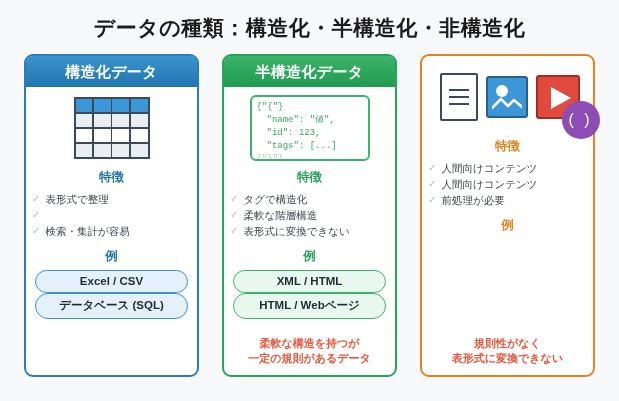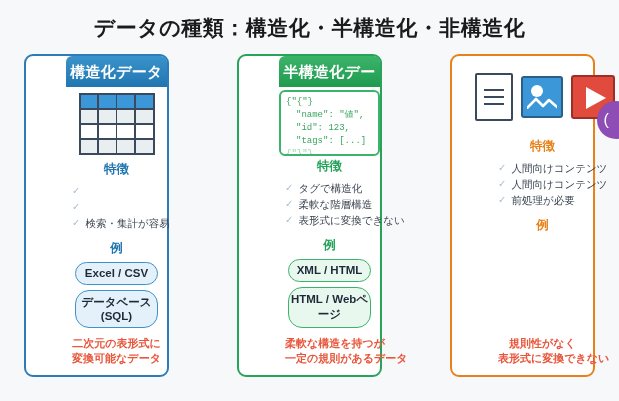--- a/index.html
+++ b/index.html
@@ -33,31 +33,30 @@
     position: absolute;
     top: 54px;
     left: 0;
     width: 619px;
     display: flex;
     justify-content: space-between;
     padding: 0 24px;
     box-sizing: border-box;
   }
   .card {
-    width: 145px;
+    width: 175px;
     border-radius: 9px;
     background: #ffffff;
     border: 2px solid #2b7cb8;
     box-sizing: border-box;
     overflow: visible;
     position: relative;
     display: flex;
     flex-direction: column;
     height: 323px;
-    padding-left: 40px;
   }
   .card.blue   { border-color: #2b7cb8; }
   .card.green  { border-color: #27a35a; }
   .card.orange { border-color: #e8811a; }
 
   .card-header {
     height: 31px;
     line-height: 31px;
     text-align: center;
     color: #ffffff;
@@ -224,21 +223,20 @@
     font-size: 10px;
     line-height: 16px;
   }
   .green .check  { color: #a9bdd0; }
   .orange .check { color: #a9bdd0; }
 
   .examples {
     padding: 0 9px;
     display: flex;
     flex-direction: column;
-    gap: 5px;
     margin-bottom: 8px;
   }
   .pill {
     border-radius: 14px;
     text-align: center;
     font-size: 11.5px;
     font-weight: bold;
     padding: 4px 0 5px 0;
     box-sizing: border-box;
   }
@@ -294,40 +292,37 @@
             <div class="alt"></div>
             <div class="alt"></div>
         </div>
       </div>
 
       <div class="body-wrap">
         <div class="section-title">特徴</div>
         <ul class="feature-list">
           <li>
               <span class="check">✓</span>
+              <span>表形式で整理</span>
             </li>
           <li>
               <span class="check">✓</span>
             </li>
           <li>
               <span class="check">✓</span>
               <span>検索・集計が容易</span>
             </li>
         </ul>
 
         <div class="section-title">例</div>
         <div class="examples">
           <div class="pill">Excel / CSV</div>
           <div class="pill">データベース (SQL)</div>
         </div>
 
-        <div class="summary">
-          <div>二次元の表形式に</div>
-          <div>変換可能なデータ</div>
-        </div>
       </div>
     </div>
 
     <div class="card green">
       <div class="card-header">半構造化データ</div>
 
       <div class="icon-area">
         <div class="json-box">
           <div class="json-line">{"{"}</div>
           <div class="json-line ind1">"name": "値",</div>

